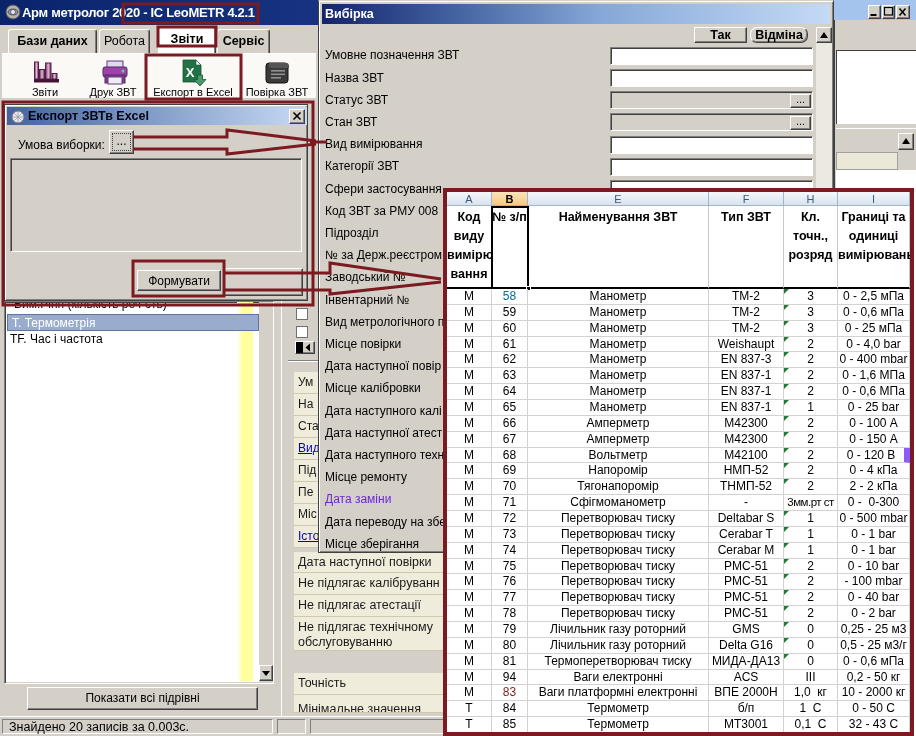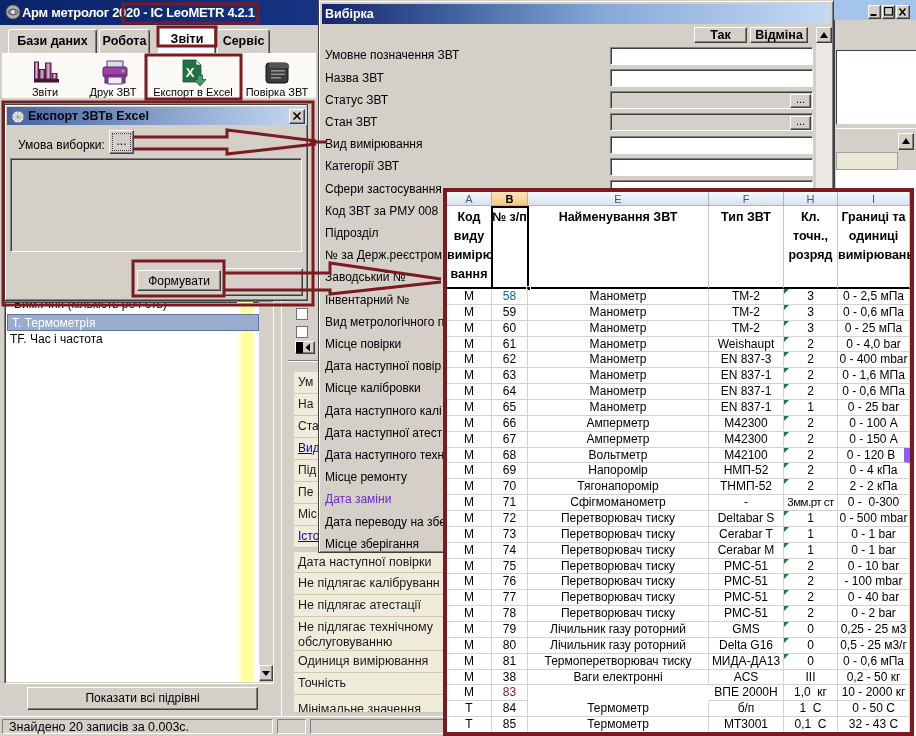--- a/index.html
+++ b/index.html
@@ -25,21 +25,21 @@
     <div class="abs btn" style="left:896px;top:5px;width:13px;height:14px;"></div>
 <svg class="abs" style="left:868px;top:5px;" width="45" height="14">
  <rect x="2" y="9" width="7" height="2" fill="#000"></rect>
  <rect x="16.5" y="2.5" width="8" height="8" fill="none" stroke="#000" stroke-width="1"></rect>
  <rect x="16.5" y="2.5" width="8" height="2" fill="#000"></rect>
  <path d="M31 3 L38 11 M38 3 L31 11" stroke="#000" stroke-width="1.6"></path>
 </svg>
 <div class="abs" style="left:8px;top:29px;width:89px;height:24px;background:#d4d0c8;border-top:1px solid #fff;border-left:1px solid #fff;border-right:1px solid #404040;border-radius:3px 3px 0 0;box-shadow:inset -1px 0 0 #808080;"></div>
     <div class="abs" style="left:8px;top:34px;width:89px;text-align:center;font-size:12.5px;font-weight:bold;color:#000;">Бази даних</div>
     <div class="abs" style="left:99px;top:29px;width:51px;height:24px;background:#d4d0c8;border-top:1px solid #fff;border-left:1px solid #fff;border-right:1px solid #404040;border-radius:3px 3px 0 0;box-shadow:inset -1px 0 0 #808080;"></div>
-    <div class="abs" style="left:99px;top:34px;width:51px;text-align:center;font-size:12.5px;font-weight:bold;color:#000;">Робота</div>
+    <div class="abs" style="left:99px;top:34px;width:51px;text-align:center;font-size:12.5px;font-weight:normal;color:#000;">Робота</div>
     <div class="abs" style="left:158px;top:27px;width:58px;height:26px;background:#ffffff;border-top:1px solid #fff;border-left:1px solid #fff;border-right:1px solid #404040;border-radius:3px 3px 0 0;box-shadow:inset -1px 0 0 #808080;"></div>
     <div class="abs" style="left:158px;top:32px;width:58px;text-align:center;font-size:12.5px;font-weight:bold;color:#000;">Звіти</div>
     <div class="abs" style="left:217px;top:29px;width:53px;height:24px;background:#d4d0c8;border-top:1px solid #fff;border-left:1px solid #fff;border-right:1px solid #404040;border-radius:3px 3px 0 0;box-shadow:inset -1px 0 0 #808080;"></div>
     <div class="abs" style="left:217px;top:34px;width:53px;text-align:center;font-size:12.5px;font-weight:bold;color:#000;">Сервіс</div>
     <div class="abs" style="left:2px;top:53px;width:314px;height:1px;background:#fff;"></div>
     <div class="abs" style="left:2px;top:54px;width:314px;height:44px;background:#faf9f6;"></div>
 <svg class="abs" style="left:33px;top:60px;" width="27" height="24">
  <defs>
         <linearGradient id="barg" x1="0" y1="0" x2="1" y2="0">
   <stop offset="0" stop-color="#6d2a5e"></stop>
@@ -116,21 +116,20 @@
     <div class="abs" style="left:294px;top:416.0px;width:150px;height:22.0px;background:#f0ecdb;border-bottom:1px solid #cfc7ae;font-size:12px;padding:3px 0 0 4px;color:#1a1a1a;">Ста</div>
     <div class="abs" style="left:294px;top:438.0px;width:150px;height:22.0px;background:#f0ecdb;border-bottom:1px solid #cfc7ae;font-size:12px;padding:3px 0 0 4px;color:#0000c0;text-decoration:underline;">Вид</div>
     <div class="abs" style="left:294px;top:460.0px;width:150px;height:22.0px;background:#f0ecdb;border-bottom:1px solid #cfc7ae;font-size:12px;padding:3px 0 0 4px;color:#1a1a1a;">Під</div>
     <div class="abs" style="left:294px;top:482.0px;width:150px;height:22.0px;background:#f0ecdb;border-bottom:1px solid #cfc7ae;font-size:12px;padding:3px 0 0 4px;color:#1a1a1a;">Пе</div>
     <div class="abs" style="left:294px;top:504.0px;width:150px;height:22.0px;background:#f0ecdb;border-bottom:1px solid #cfc7ae;font-size:12px;padding:3px 0 0 4px;color:#1a1a1a;">Міс</div>
     <div class="abs" style="left:294px;top:526.0px;width:150px;height:22.0px;background:#f0ecdb;border-bottom:1px solid #cfc7ae;font-size:12px;padding:3px 0 0 4px;color:#0000c0;text-decoration:underline;">Істо</div>
     <div class="abs" style="left:294px;top:573px;width:160px;height:22px;background:#f0ecdb;border-bottom:1px solid #cfc7ae;font-size:12.5px;color:#1a1a1a;padding:3px 2px 0 4px;line-height:15px;overflow:hidden;">Не підлягає калібруванн</div>
     <div class="abs" style="left:294px;top:552px;width:160px;height:21px;background:#f0ecdb;border-bottom:1px solid #cfc7ae;font-size:12.5px;color:#1a1a1a;padding:3px 2px 0 4px;line-height:15px;overflow:hidden;">Дата наступної повірки</div>
     <div class="abs" style="left:294px;top:595px;width:160px;height:22px;background:#f0ecdb;border-bottom:1px solid #cfc7ae;font-size:12.5px;color:#1a1a1a;padding:3px 2px 0 4px;line-height:15px;overflow:hidden;">Не підлягає атестації</div>
     <div class="abs" style="left:294px;top:617px;width:160px;height:34px;background:#f0ecdb;border-bottom:1px solid #cfc7ae;font-size:12.5px;color:#1a1a1a;padding:3px 2px 0 4px;line-height:15px;overflow:hidden;">Не підлягає технічному обслуговуванню</div>
-    <div class="abs" style="left:294px;top:651px;width:160px;height:22px;background:#f0ecdb;border-bottom:1px solid #cfc7ae;font-size:12.5px;color:#1a1a1a;padding:3px 2px 0 4px;line-height:15px;overflow:hidden;">Одиниця вимірювання</div>
     <div class="abs" style="left:294px;top:673px;width:160px;height:22px;background:#f0ecdb;border-bottom:1px solid #cfc7ae;font-size:12.5px;color:#1a1a1a;padding:3px 2px 0 4px;line-height:15px;overflow:hidden;">Точність</div>
     <div class="abs" style="left:294px;top:695px;width:160px;height:18px;background:#f0ecdb;border-bottom:1px solid #cfc7ae;font-size:12.5px;color:#1a1a1a;padding:7px 2px 0 4px;line-height:15px;overflow:hidden;">Мінімальне значення</div>
 <div class="abs" style="left:834px;top:0;width:82px;height:20px;background:#a4c4ee;"></div>
 <div class="abs" style="left:834px;top:20px;width:82px;height:168px;background:#d4d0c8;border-left:1px solid #404040;"></div>
 <div class="abs" style="left:836px;top:50px;width:80px;height:74px;background:#fff;border-top:1px solid #404040;border-left:1px solid #404040;"></div>
 <div class="abs" style="left:836px;top:128px;width:80px;height:24px;background:#d4d0c8;border-top:1px solid #fff;"></div>
 <div class="abs btn" style="left:898px;top:133px;width:16px;height:17px;"></div>
 <svg class="abs" style="left:898px;top:133px;" width="16" height="17">
       <path d="M8 5 l4 6 h-8 z" fill="#000"></path>
     </svg>
@@ -146,21 +145,21 @@
  <rect x="16.5" y="2.5" width="8" height="7.5" fill="none" stroke="#000" stroke-width="1.2"></rect>
  <path d="M31.5 3.5 L37.5 10.5 M37.5 3.5 L31.5 10.5" stroke="#000" stroke-width="1.5"></path>
 </svg>
 
 <div class="abs" style="left:318px;top:0px;width:516px;height:553px;background:#d4d0c8;border:1px solid #404040;border-top:1px solid #d4d0c8;box-shadow:inset 1px 1px 0 #fff,inset -1px -1px 0 #808080;">
  <div class="abs" style="left:3px;top:3px;width:508px;height:20px;background:linear-gradient(to right,#14236c 0%,#40609e 25%,#86a8d8 55%,#c4daf6 100%);"></div>
  <div class="abs wlabel" style="left:6px;top:6px;font-size:12.5px;">Вибірка</div>
 </div>
 
 <div class="abs btn" style="left:694px;top:27px;width:53px;height:16px;font-size:12.5px;font-weight:bold;line-height:14px;">Так</div>
-<div class="abs btn" style="left:750px;top:27px;width:58px;height:16px;font-size:12.5px;font-weight:bold;line-height:14px;">Відміна</div>
+<div class="abs btn" style="left:750px;top:27px;width:58px;height:16px;font-size:12.5px;font-weight:bold;line-height:14px;border-radius:7px;">Відміна</div>
 
 <div class="abs" style="left:816px;top:27px;width:16px;height:523px;background:#ece9e2;"></div>
 <div class="abs btn" style="left:816px;top:27px;width:16px;height:16px;"></div>
 <svg class="abs" style="left:816px;top:27px;" width="16" height="16">
       <path d="M8 5 l4 6 h-8 z" fill="#000"></path>
     </svg>
 <div class="abs" style="left:325px;top:48.3px;width:190px;font-size:12px;color:#000;white-space:nowrap;overflow:hidden;">Умовне позначення ЗВТ</div>
     <div class="abs" style="left:610px;top:46.8px;width:203px;height:18px;background:#fff;border:1px solid;border-color:#808080 #fff #fff #808080;box-shadow:inset 1px 1px 0 #404040;"></div>
     <div class="abs" style="left:325px;top:70.5px;width:190px;font-size:12px;color:#000;white-space:nowrap;overflow:hidden;">Назва ЗВТ</div>
     <div class="abs" style="left:610px;top:69.0px;width:203px;height:18px;background:#fff;border:1px solid;border-color:#808080 #fff #fff #808080;box-shadow:inset 1px 1px 0 #404040;"></div>
@@ -369,27 +368,28 @@
       <div class="abs" style="left:391px;top:445.86px;width:72px;height:15.86px;border-right:1px solid #d2d2d2;border-bottom:1px solid #d2d2d2;font-size:12px;color:#000;text-align:center;line-height:15.86px;white-space:nowrap;">0,5 - 25 м3/г</div>
       <div class="abs" style="left:337px;top:445.86px;width:0;height:0;border-top:5px solid #217a36;border-right:5px solid transparent;"></div>
       <div class="abs" style="left:0px;top:461.71px;width:45px;height:15.86px;border-right:1px solid #d2d2d2;border-bottom:1px solid #d2d2d2;font-size:12px;color:#000;text-align:center;line-height:15.86px;white-space:nowrap;">М</div>
       <div class="abs" style="left:45px;top:461.71px;width:36px;height:15.86px;border-right:1px solid #d2d2d2;border-bottom:1px solid #d2d2d2;font-size:12px;color:#000;text-align:center;line-height:15.86px;white-space:nowrap;">81</div>
       <div class="abs" style="left:81px;top:461.71px;width:181px;height:15.86px;border-right:1px solid #d2d2d2;border-bottom:1px solid #d2d2d2;font-size:12px;color:#000;text-align:center;line-height:15.86px;white-space:nowrap;">Термоперетворювач тиску</div>
       <div class="abs" style="left:262px;top:461.71px;width:75px;height:15.86px;border-right:1px solid #d2d2d2;border-bottom:1px solid #d2d2d2;font-size:12px;color:#000;text-align:center;line-height:15.86px;white-space:nowrap;">МИДА-ДА13</div>
       <div class="abs" style="left:337px;top:461.71px;width:54px;height:15.86px;border-right:1px solid #d2d2d2;border-bottom:1px solid #d2d2d2;font-size:12px;color:#000;text-align:center;line-height:15.86px;white-space:nowrap;">0</div>
       <div class="abs" style="left:391px;top:461.71px;width:72px;height:15.86px;border-right:1px solid #d2d2d2;border-bottom:1px solid #d2d2d2;font-size:12px;color:#000;text-align:center;line-height:15.86px;white-space:nowrap;">0 - 0,6 мПа</div>
       <div class="abs" style="left:337px;top:461.71px;width:0;height:0;border-top:5px solid #217a36;border-right:5px solid transparent;"></div>
       <div class="abs" style="left:0px;top:477.57px;width:45px;height:15.86px;border-right:1px solid #d2d2d2;border-bottom:1px solid #d2d2d2;font-size:12px;color:#000;text-align:center;line-height:15.86px;white-space:nowrap;">М</div>
-      <div class="abs" style="left:45px;top:477.57px;width:36px;height:15.86px;border-right:1px solid #d2d2d2;border-bottom:1px solid #d2d2d2;font-size:12px;color:#000;text-align:center;line-height:15.86px;white-space:nowrap;">38</div>
+      <div class="abs" style="left:45px;top:477.57px;width:36px;height:15.86px;border-right:1px solid #d2d2d2;border-bottom:1px solid #d2d2d2;font-size:12px;color:#000;text-align:center;line-height:15.86px;white-space:nowrap;">94</div>
       <div class="abs" style="left:81px;top:477.57px;width:181px;height:15.86px;border-right:1px solid #d2d2d2;border-bottom:1px solid #d2d2d2;font-size:12px;color:#000;text-align:center;line-height:15.86px;white-space:nowrap;">Ваги електронні</div>
       <div class="abs" style="left:262px;top:477.57px;width:75px;height:15.86px;border-right:1px solid #d2d2d2;border-bottom:1px solid #d2d2d2;font-size:12px;color:#000;text-align:center;line-height:15.86px;white-space:nowrap;">ACS</div>
       <div class="abs" style="left:337px;top:477.57px;width:54px;height:15.86px;border-right:1px solid #d2d2d2;border-bottom:1px solid #d2d2d2;font-size:12px;color:#000;text-align:center;line-height:15.86px;white-space:nowrap;">III</div>
       <div class="abs" style="left:391px;top:477.57px;width:72px;height:15.86px;border-right:1px solid #d2d2d2;border-bottom:1px solid #d2d2d2;font-size:12px;color:#000;text-align:center;line-height:15.86px;white-space:nowrap;">0,2 - 50 кг</div>
       <div class="abs" style="left:0px;top:493.43px;width:45px;height:15.86px;border-right:1px solid #d2d2d2;border-bottom:1px solid #d2d2d2;font-size:12px;color:#000;text-align:center;line-height:15.86px;white-space:nowrap;">М</div>
       <div class="abs" style="left:45px;top:493.43px;width:36px;height:15.86px;border-right:1px solid #d2d2d2;border-bottom:1px solid #d2d2d2;font-size:12px;color:#7f1d1d;text-align:center;line-height:15.86px;white-space:nowrap;">83</div>
+      <div class="abs" style="left:81px;top:493.43px;width:181px;height:15.86px;border-right:1px solid #d2d2d2;border-bottom:1px solid #d2d2d2;font-size:12px;color:#000;text-align:center;line-height:15.86px;white-space:nowrap;">Ваги платформні електронні</div>
       <div class="abs" style="left:262px;top:493.43px;width:75px;height:15.86px;border-right:1px solid #d2d2d2;border-bottom:1px solid #d2d2d2;font-size:12px;color:#000;text-align:center;line-height:15.86px;white-space:nowrap;">ВПЕ 2000Н</div>
       <div class="abs" style="left:337px;top:493.43px;width:54px;height:15.86px;border-right:1px solid #d2d2d2;border-bottom:1px solid #d2d2d2;font-size:12px;color:#000;text-align:center;line-height:15.86px;white-space:nowrap;">1,0&nbsp;&nbsp;кг</div>
       <div class="abs" style="left:391px;top:493.43px;width:72px;height:15.86px;border-right:1px solid #d2d2d2;border-bottom:1px solid #d2d2d2;font-size:12px;color:#000;text-align:center;line-height:15.86px;white-space:nowrap;">10 - 2000 кг</div>
       <div class="abs" style="left:0px;top:509.29px;width:45px;height:15.86px;border-right:1px solid #d2d2d2;border-bottom:1px solid #d2d2d2;font-size:12px;color:#000;text-align:center;line-height:15.86px;white-space:nowrap;">Т</div>
       <div class="abs" style="left:45px;top:509.29px;width:36px;height:15.86px;border-right:1px solid #d2d2d2;border-bottom:1px solid #d2d2d2;font-size:12px;color:#000;text-align:center;line-height:15.86px;white-space:nowrap;">84</div>
       <div class="abs" style="left:81px;top:509.29px;width:181px;height:15.86px;border-right:1px solid #d2d2d2;border-bottom:1px solid #d2d2d2;font-size:12px;color:#000;text-align:center;line-height:15.86px;white-space:nowrap;">Термометр</div>
       <div class="abs" style="left:262px;top:509.29px;width:75px;height:15.86px;border-right:1px solid #d2d2d2;border-bottom:1px solid #d2d2d2;font-size:12px;color:#000;text-align:center;line-height:15.86px;white-space:nowrap;">б/п</div>
       <div class="abs" style="left:337px;top:509.29px;width:54px;height:15.86px;border-right:1px solid #d2d2d2;border-bottom:1px solid #d2d2d2;font-size:12px;color:#000;text-align:center;line-height:15.86px;white-space:nowrap;">1&nbsp;&nbsp;С</div>
       <div class="abs" style="left:391px;top:509.29px;width:72px;height:15.86px;border-right:1px solid #d2d2d2;border-bottom:1px solid #d2d2d2;font-size:12px;color:#000;text-align:center;line-height:15.86px;white-space:nowrap;">0 - 50 С</div>
       <div class="abs" style="left:0px;top:525.14px;width:45px;height:15.86px;border-right:1px solid #d2d2d2;border-bottom:1px solid #d2d2d2;font-size:12px;color:#000;text-align:center;line-height:15.86px;white-space:nowrap;">Т</div>

